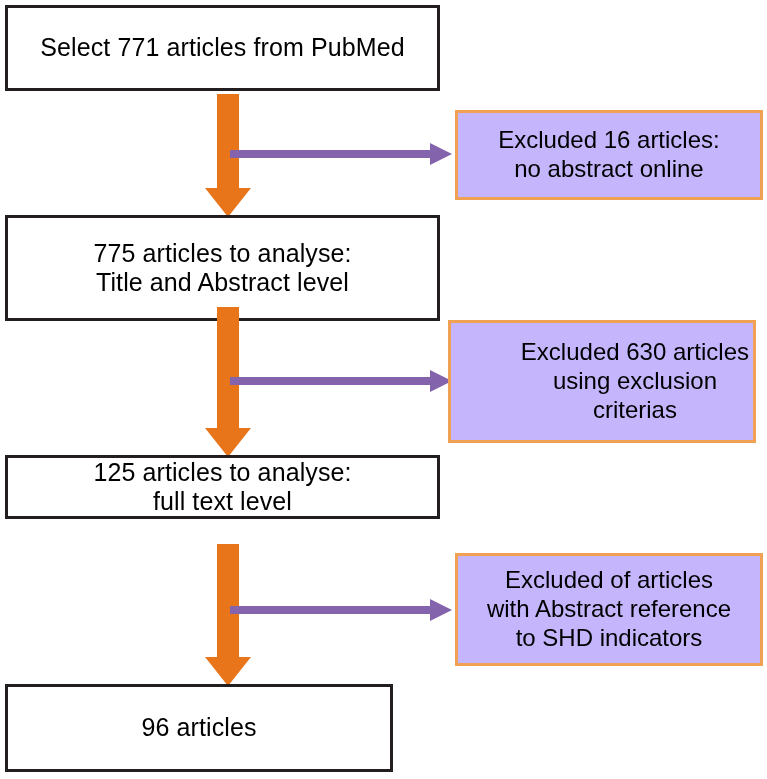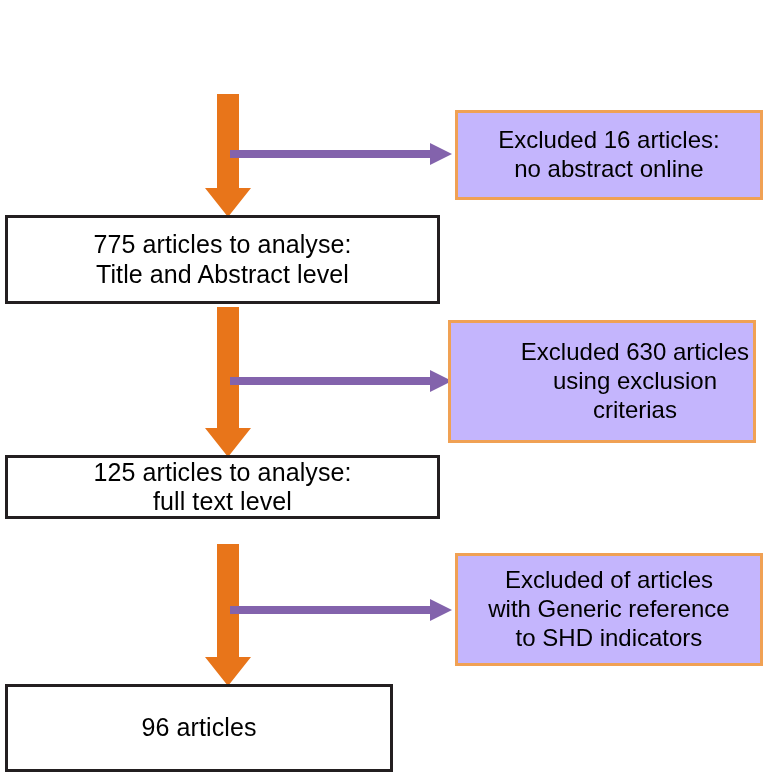--- a/index.html
+++ b/index.html
@@ -67,35 +67,38 @@
   .excl-arrow {
     position: absolute;
     display: block;
   }
 </style>
 </head>
 <body>
 
 <div id="canvas">
 
+  <div class="node-box" style="left:5px; top:5px; width:435px; height:86px;">
+    <span class="node-label">Select 771 articles from PubMed</span>
+  </div>
 
   <svg class="flow-arrow" style="left:203px; top:94px;" width="50" height="124" viewBox="0 0 50 124">
     <polygon points="14,0 36,0 36,94 48,94 25,123 2,94 14,94" fill="#e8751a"></polygon>
   </svg>
 
   <svg class="excl-arrow" style="left:230px; top:143px;" width="222" height="22" viewBox="0 0 222 22">
     <polygon points="0,7 200,7 200,0 222,11 200,22 200,15 0,15" fill="#8363ac"></polygon>
   </svg>
 
   <div class="excl-box" style="left:455px; top:110px; width:308px; height:90px;">
     <span class="excl-label">Excluded 16 articles:
 no abstract online</span>
   </div>
 
-  <div class="node-box" style="left:5px; top:215px; width:435px; height:89px;">
+  <div class="node-box" style="left:5px; top:215px; width:435px; height:106px;">
     <span class="node-label">775 articles to analyse:
 Title and Abstract level</span>
   </div>
 
   <svg class="flow-arrow" style="left:203px; top:307px;" width="50" height="151" viewBox="0 0 50 151">
     <polygon points="14,0 36,0 36,121 48,121 25,150 2,121 14,121" fill="#e8751a"></polygon>
   </svg>
 
   <svg class="excl-arrow" style="left:230px; top:370px;" width="222" height="22" viewBox="0 0 222 22">
     <polygon points="0,7 200,7 200,0 222,11 200,22 200,15 0,15" fill="#8363ac"></polygon>
@@ -115,21 +118,21 @@
   <svg class="flow-arrow" style="left:203px; top:544px;" width="50" height="143" viewBox="0 0 50 143">
     <polygon points="14,0 36,0 36,113 48,113 25,142 2,113 14,113" fill="#e8751a"></polygon>
   </svg>
 
   <svg class="excl-arrow" style="left:230px; top:599px;" width="222" height="22" viewBox="0 0 222 22">
     <polygon points="0,7 200,7 200,0 222,11 200,22 200,15 0,15" fill="#8363ac"></polygon>
   </svg>
 
   <div class="excl-box" style="left:455px; top:553px; width:308px; height:113px;">
     <span class="excl-label">Excluded of articles
-with Generic reference
+with Abstract reference
 to SHD indicators</span>
   </div>
 
   <div class="node-box" style="left:5px; top:684px; width:388px; height:88px;">
     <span class="node-label">96 articles</span>
   </div>
 
 </div>
 
 </body></html>

